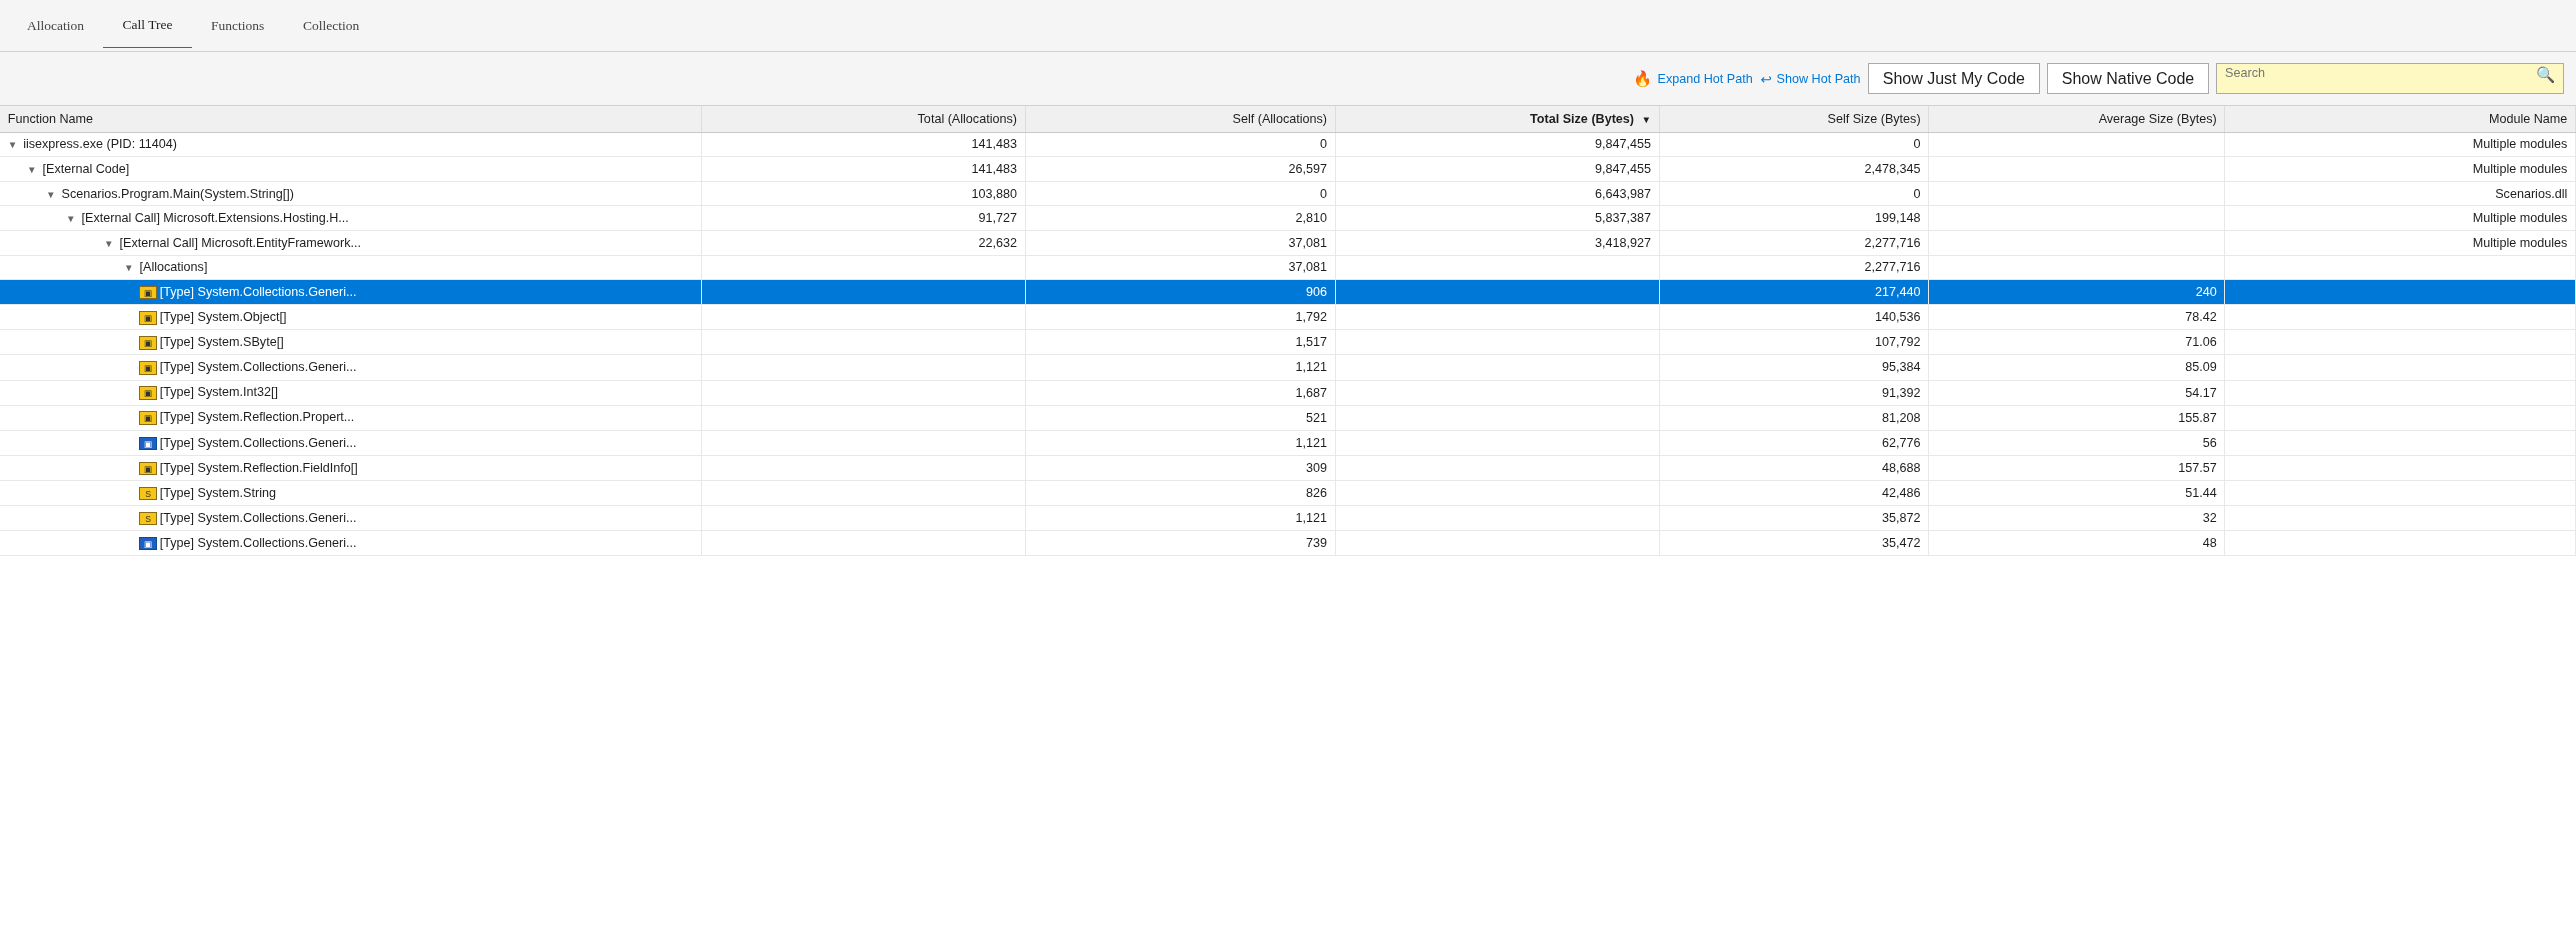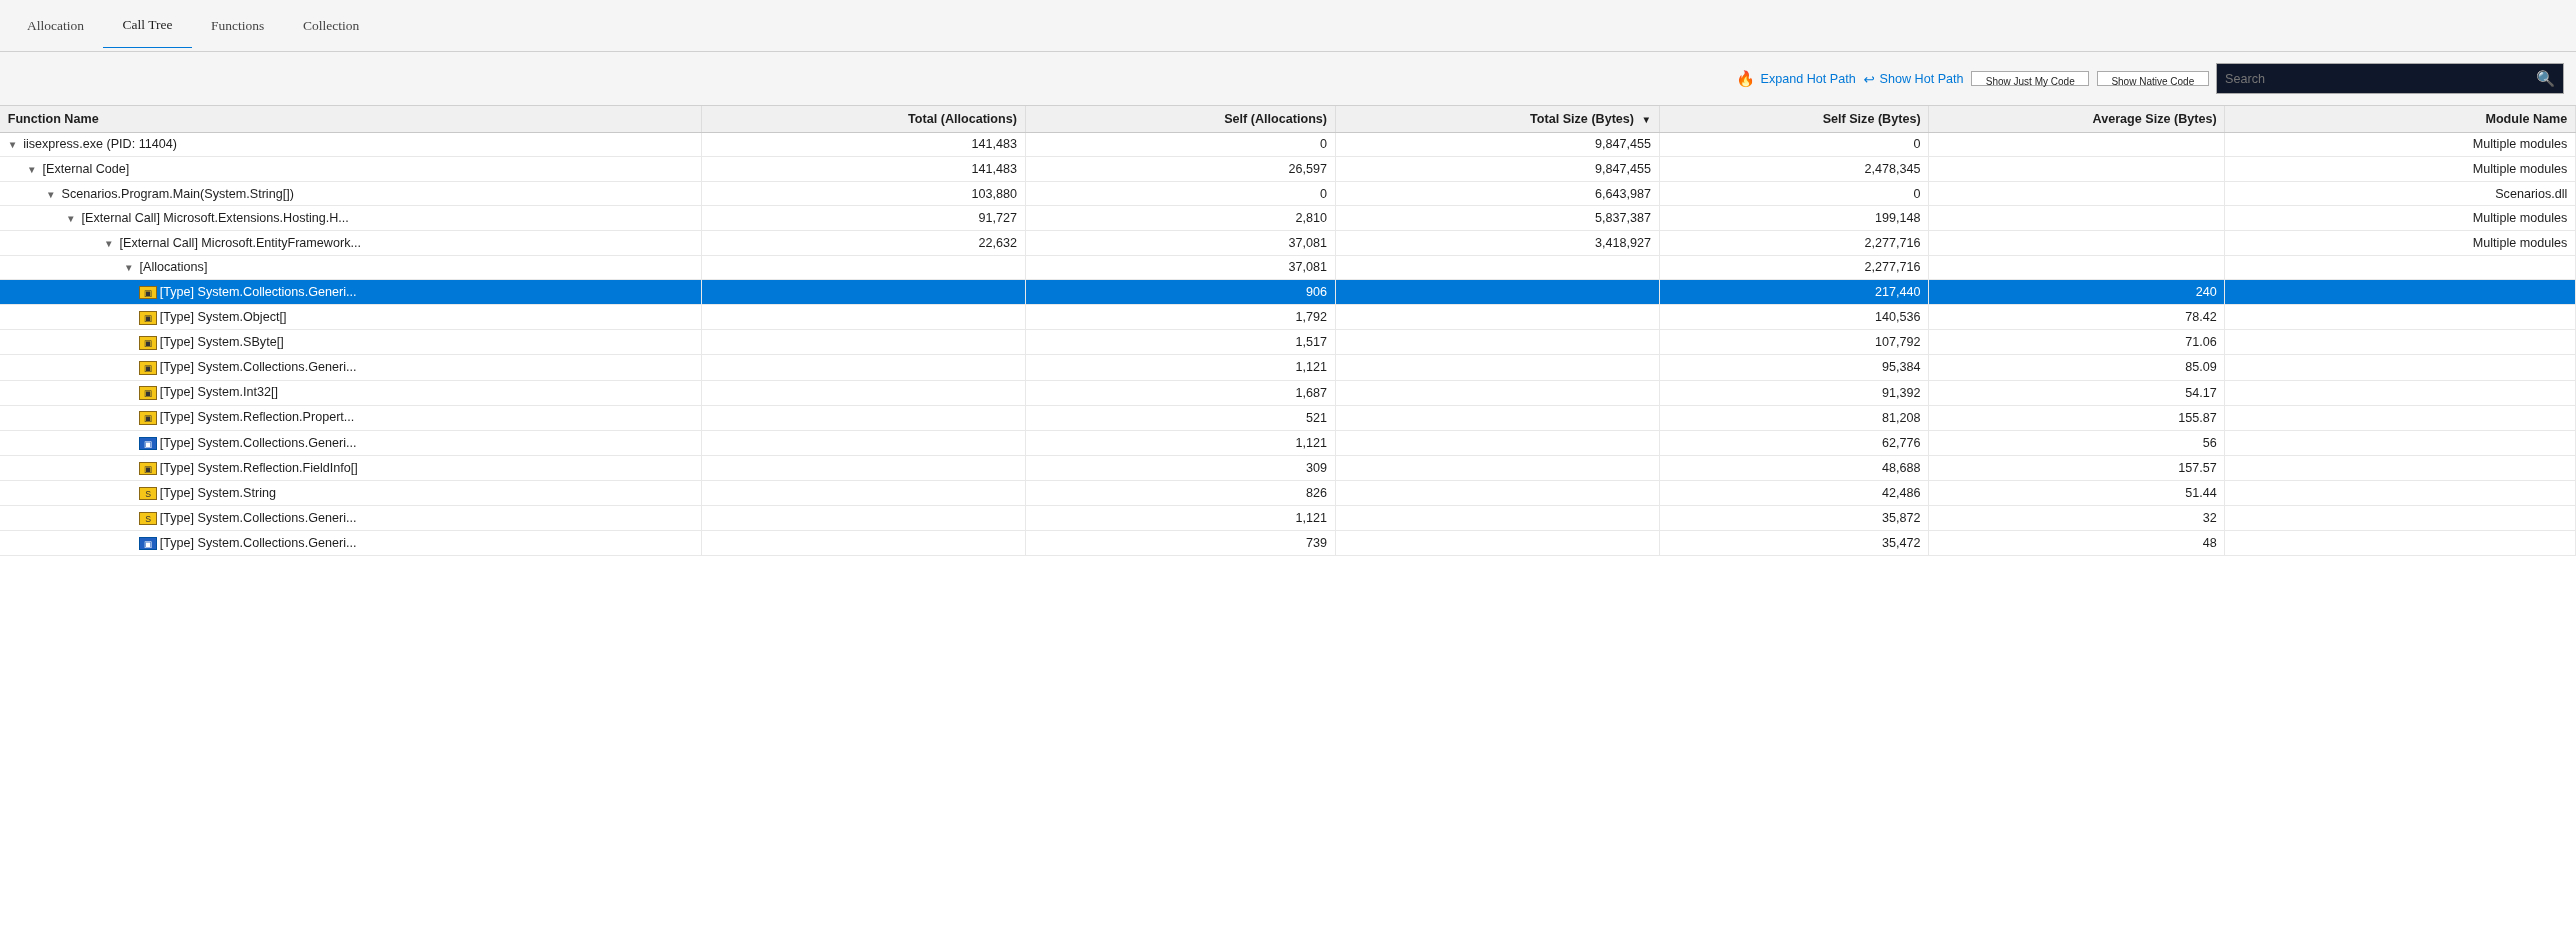--- a/index.html
+++ b/index.html
@@ -65,32 +65,32 @@
       font-size: 15.4px;
     }
     .arrow-icon {
       color: #0078d7;
       font-size: 13.5px;
     }
     .toolbar-btn {
       padding: 3.9px 13.5px;
       background: #fff;
       border: 1px solid #aaa;
-      font-size: 10px;
+      font-size: 16px;
       color: #1e1e1e;
       cursor: pointer;
       white-space: nowrap;
-      height: 15px;
+      height: 31px;
     }
 
     .search-box {
       display: flex;
-      align-items: center;
+      align-items: flex-start;
       border: 1px solid #aaa;
-      background: #0f172a;
+      background: #fef9c3;
       padding: 1.9px 7.7px;
       height: 31px;
       width: 348px;
     }
     .search-input {
       border: none;
       outline: none;
       font-size: 12.6px;
       color: #888;
       background: transparent;
@@ -115,21 +115,21 @@
       width: 100%;
       border-collapse: collapse;
       table-layout: fixed;
     }
 
     thead th {
       background: #f0f0f0;
       border-bottom: 1px solid #c8c8c8;
       border-right: 1px solid #ddd;
       padding: 5.8px 7.7px;
-      font-weight: 700;
+      font-weight: 400;
       font-size: 12.6px;
       color: #1e1e1e;
       text-align: right;
       white-space: nowrap;
       position: sticky;
       top: 0;
       z-index: 2;
     }
     thead th:first-child {
       text-align: left;

